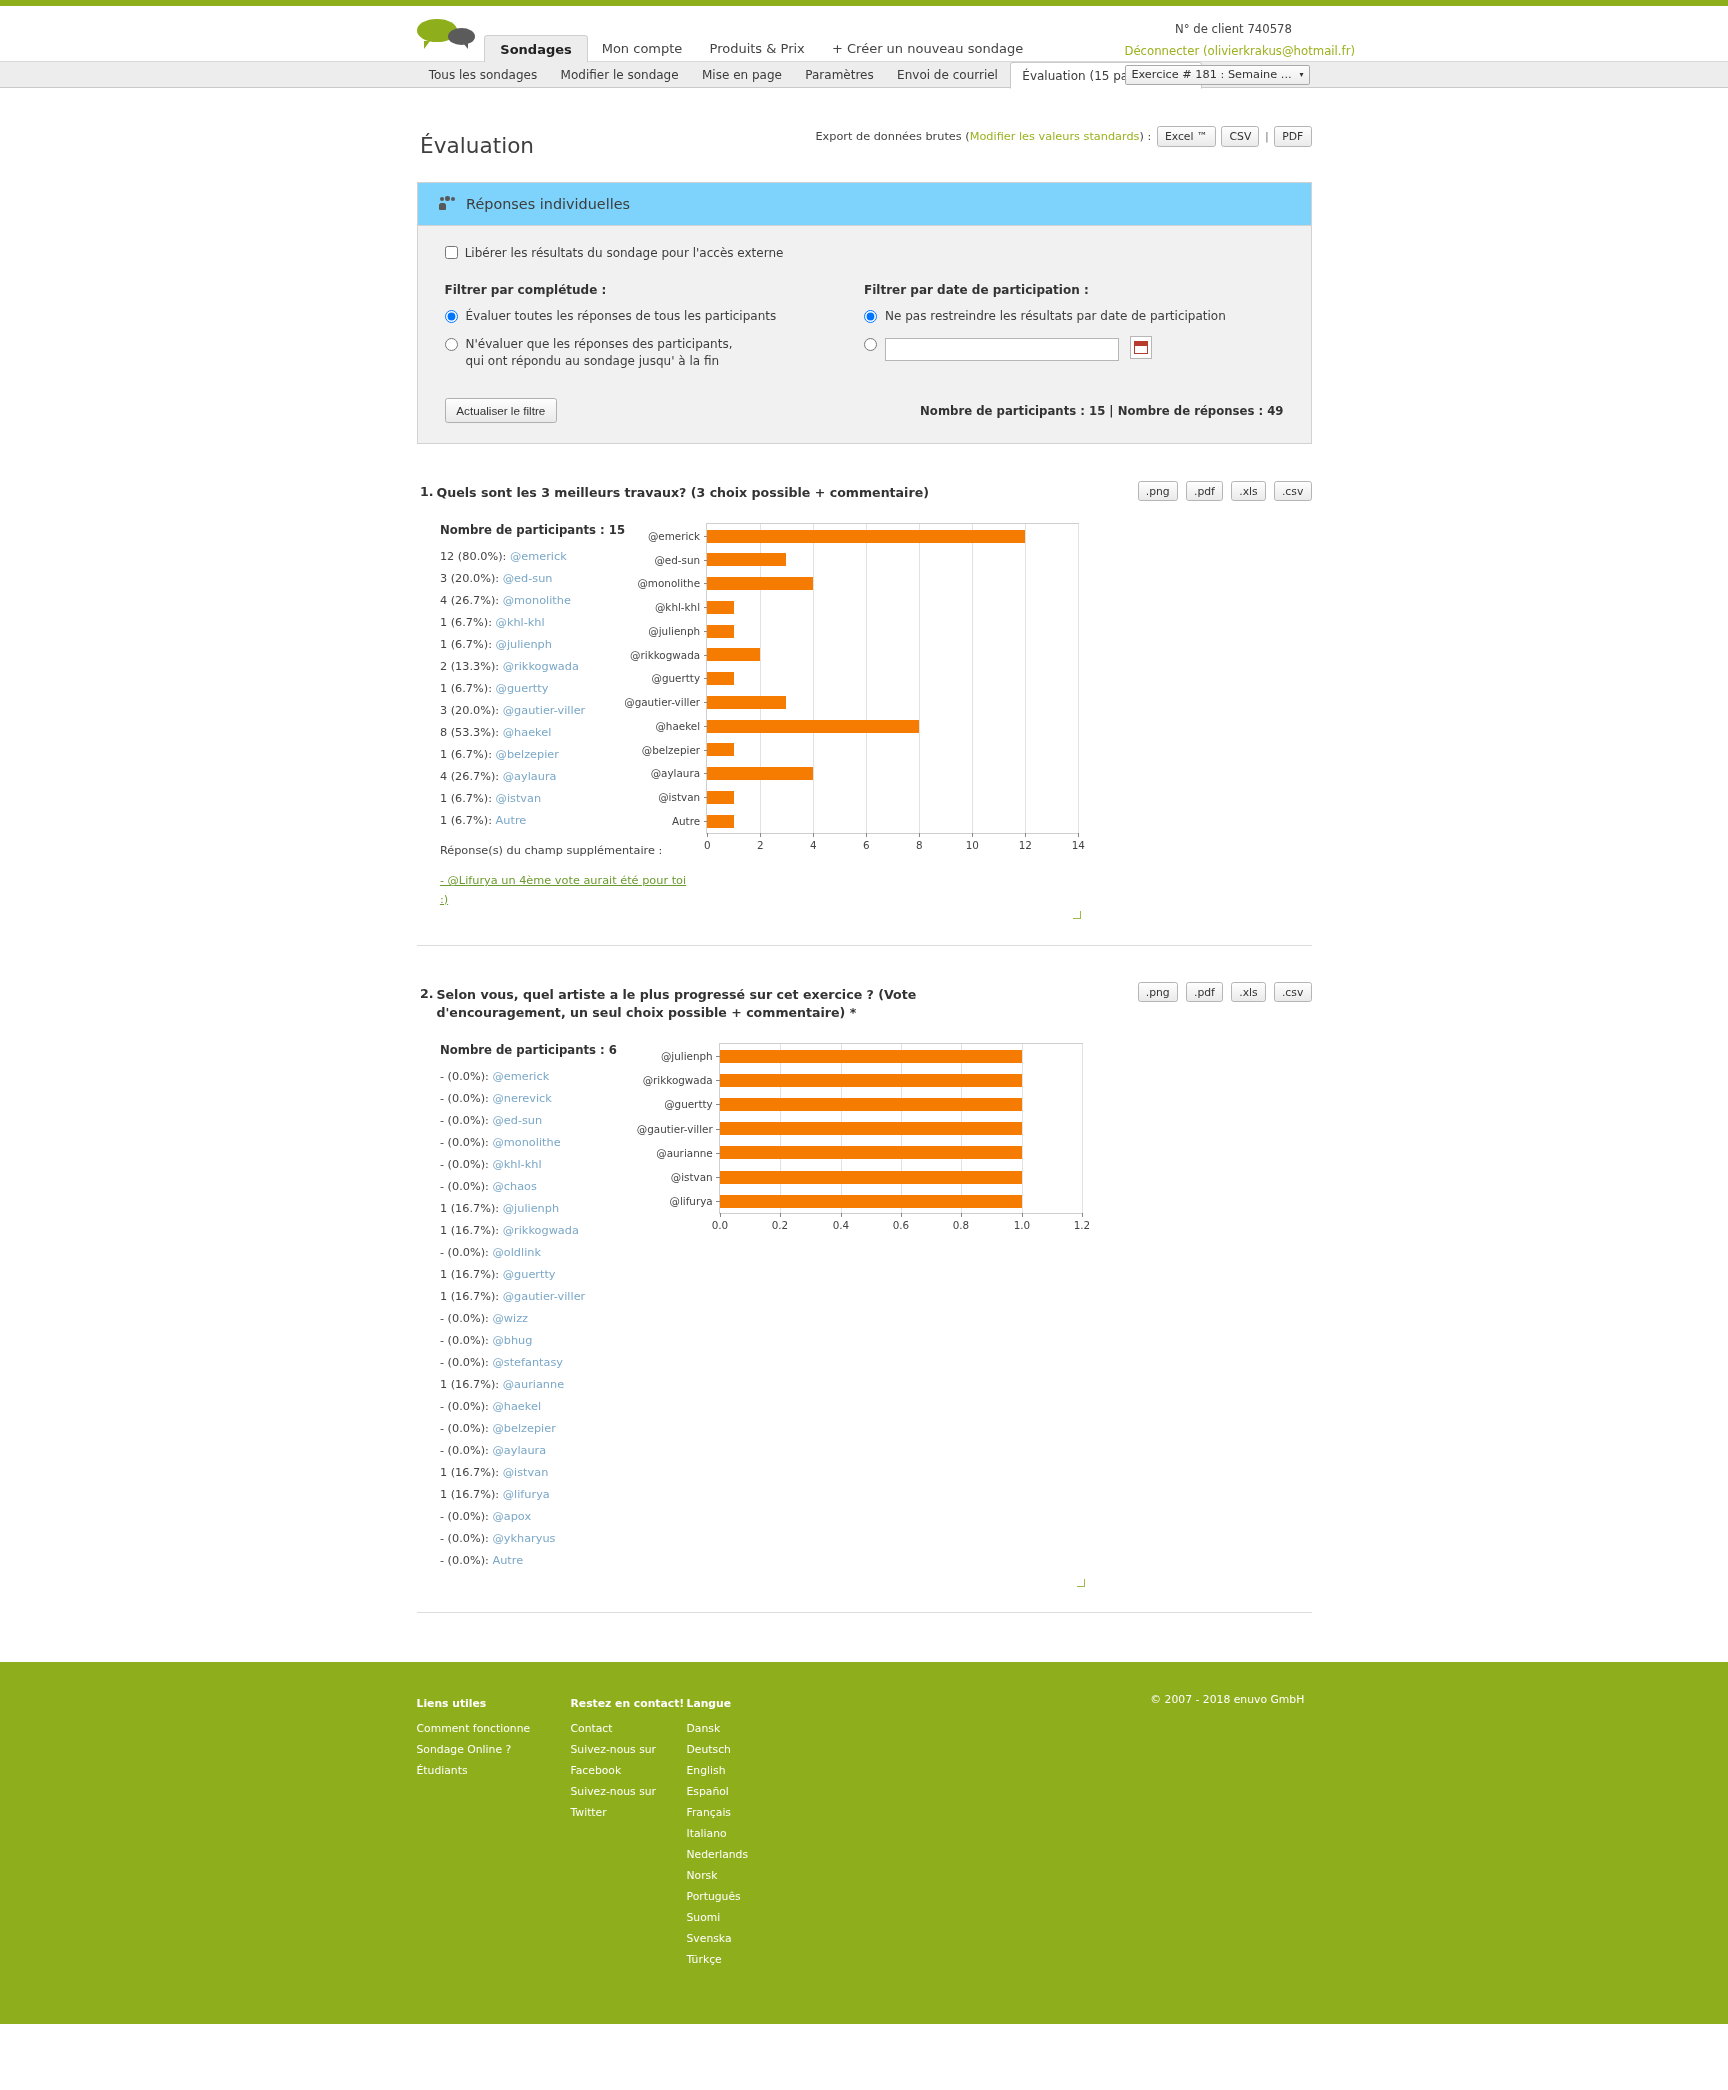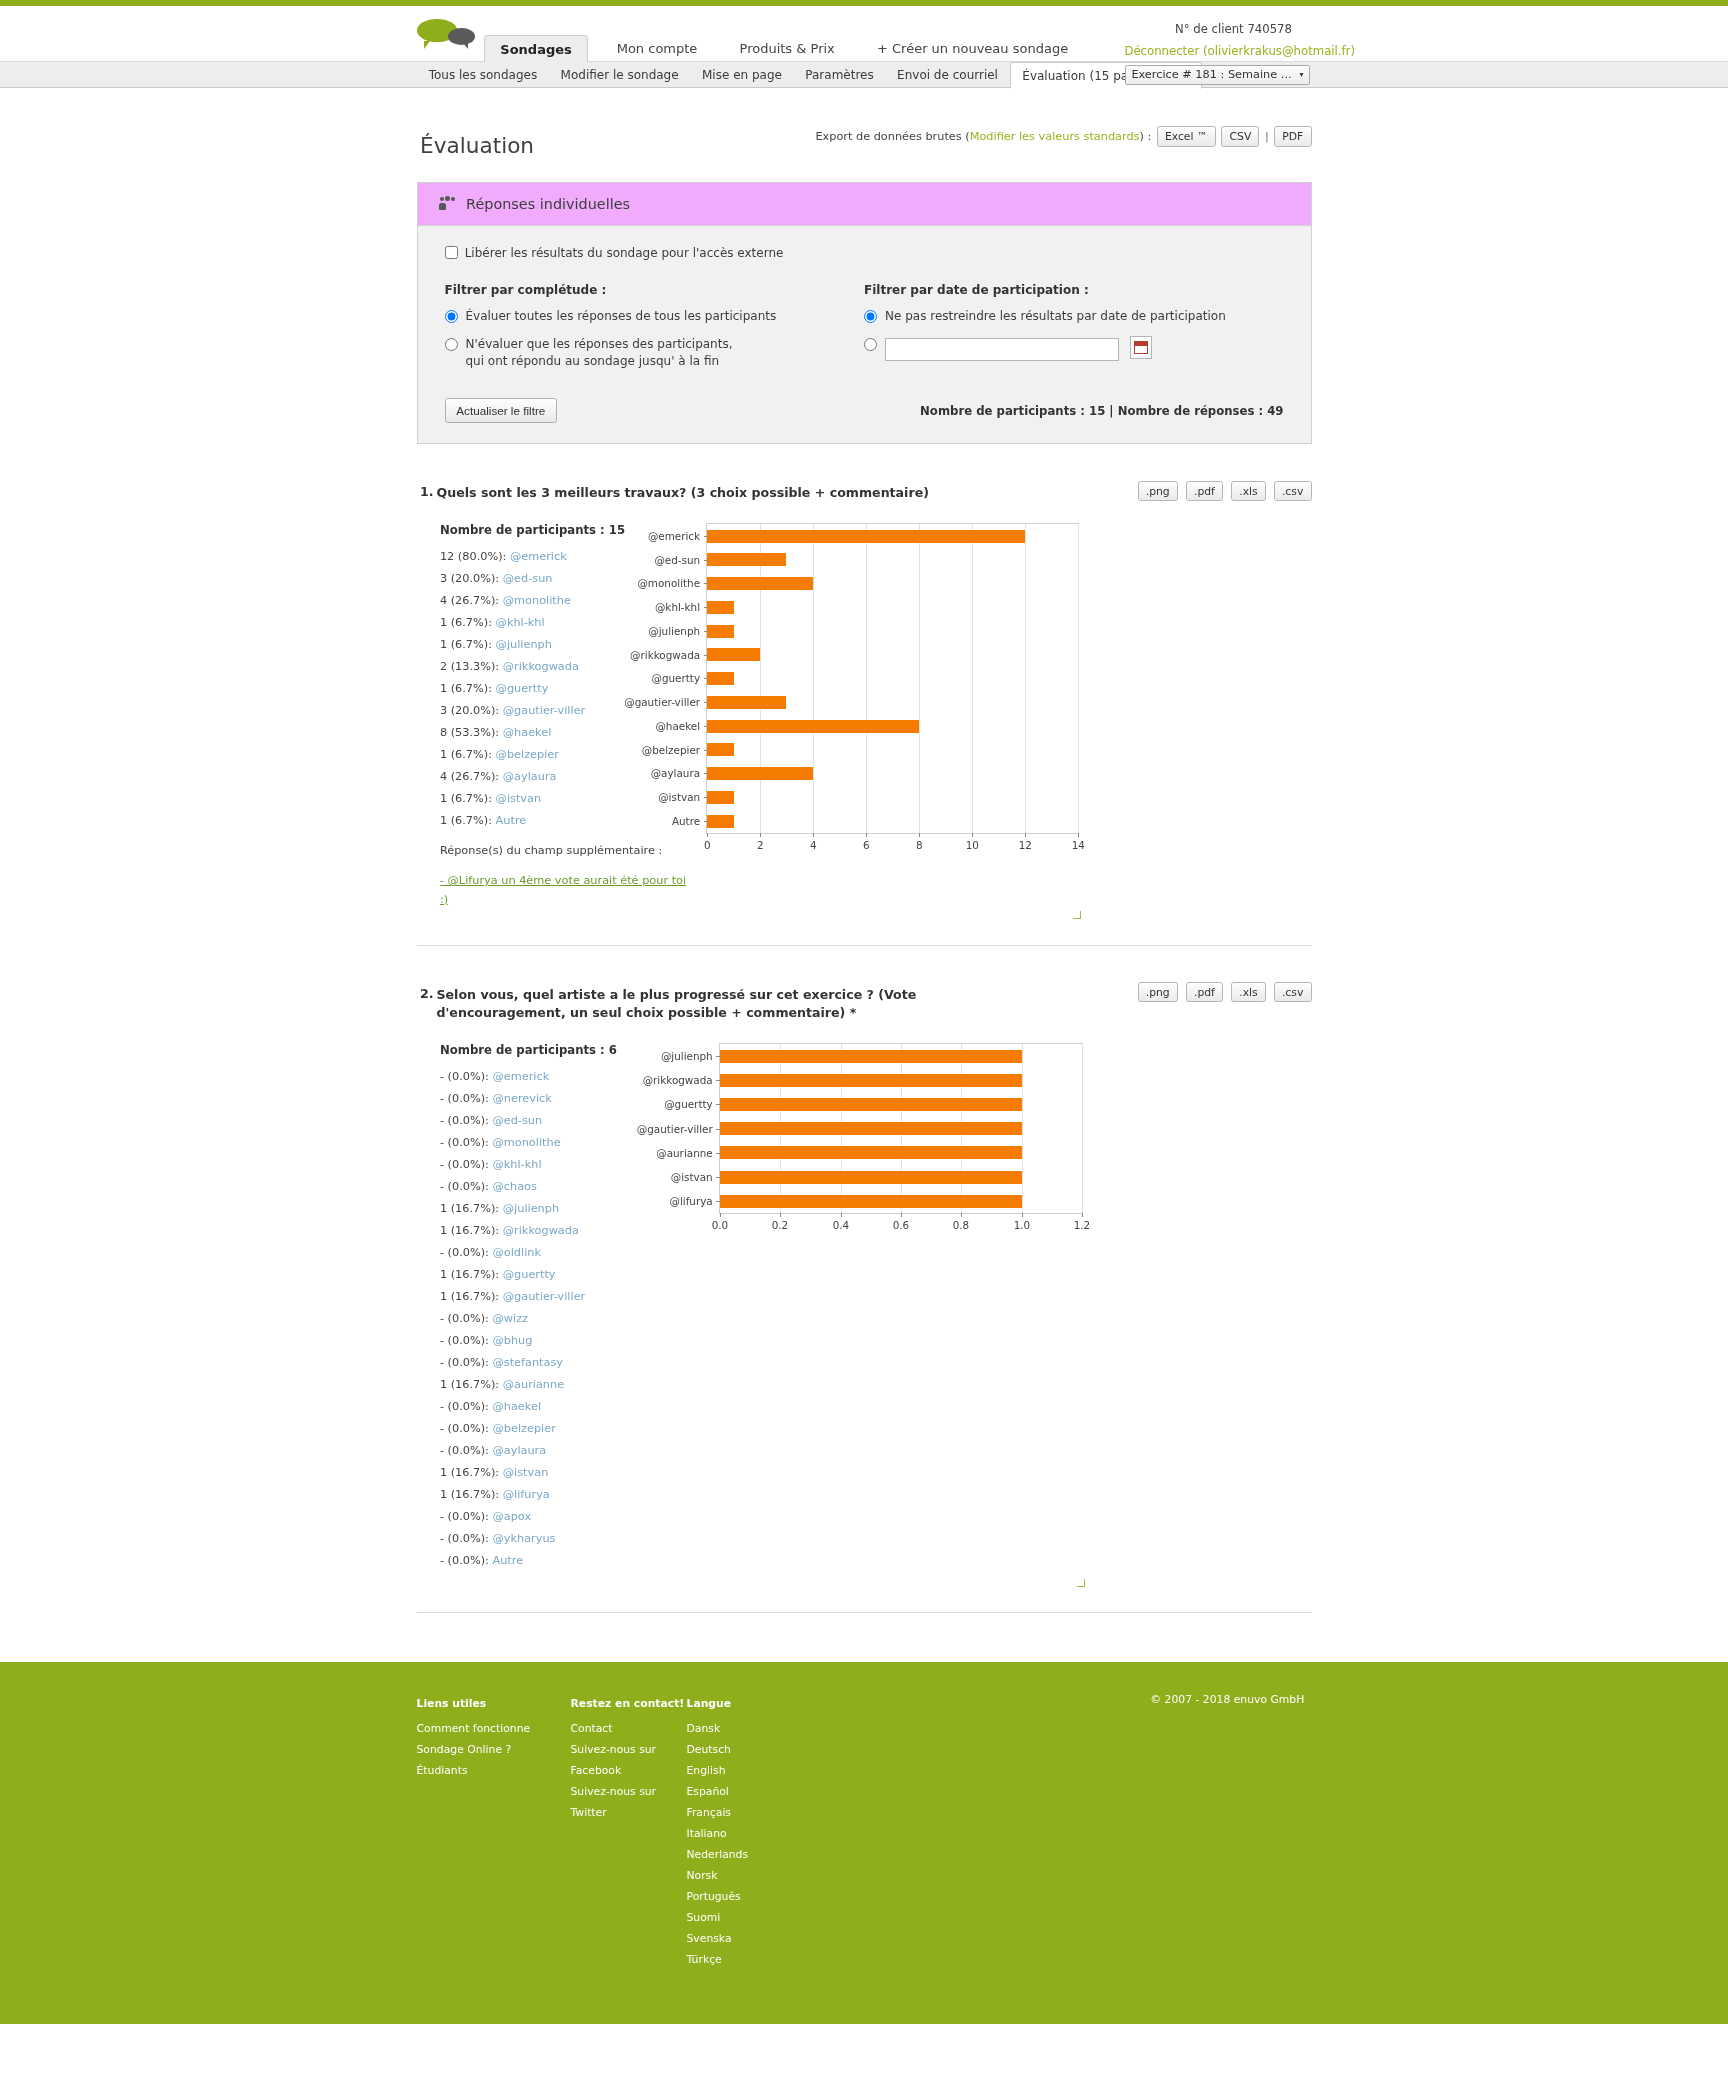--- a/index.html
+++ b/index.html
@@ -25,21 +25,21 @@
     border-width:8px 6.3px 0 0; border-style:solid; border-color:#8fae1b transparent transparent transparent;
   }
   .logo .bubble2 {
     position:absolute; left:31px; top:9px; width:27px; height:17px;
     background:#5b5b5b; border-radius:50%;
   }
   .logo .bubble2:after {
     content:""; position:absolute; right:7.2px; bottom:-4.5px;
     border-width:6.3px 0 0 5.4px; border-style:solid; border-color:#5b5b5b transparent transparent transparent;
   }
-  .mainnav { position:absolute; left:484px; top:28px; display:flex; align-items:flex-end; gap:15px; }
+  .mainnav { position:absolute; left:484px; top:28px; display:flex; align-items:flex-end; gap:0; }
   .mainnav .tab {
     font-size:13px; color:#444; padding:6.3px 15.3px 7.2px 15.3px; line-height:1;
     border:0.9px solid transparent; text-decoration:none; white-space:nowrap;
   }
   .mainnav .tab.active {
     background:#ededed; border:0.9px solid #cfcfcf; border-bottom:none;
     border-radius:3.6px 3.6px 0 0; font-weight:bold; color:#222;
   }
   .mainnav .tab.plain { padding:6.3px 12.6px 7.2px 12.6px; }
   .client-no {
@@ -86,21 +86,21 @@
     display:inline-block; border:0.9px solid #b5b5b5; background:linear-gradient(#fefefe,#eaeaea);
     border-radius:2.7px; font-size:10.8px; color:#333; padding:2.7px 7.2px; margin-left:5.4px;
   }
   .sep-pipe { margin:0 5.4px; color:#777; }
 
   
   .panel { margin-top:23.4px; border:0.9px solid #d2d2d2; background:#f1f1f1; }
   .panel-tabs { display:flex; height:43px; }
   .ptab {
     flex:1; display:flex; align-items:center; gap:9px; padding-left:21.6px;
-    font-size:14.4px; color:#3d3d3d; background:#f0abfc; border-bottom:0.9px solid #d2d2d2;
+    font-size:14.4px; color:#3d3d3d; background:#7dd3fc; border-bottom:0.9px solid #d2d2d2;
   }
   .ptab.active { background:#f1f1f1; border-bottom:0.9px solid #f1f1f1; }
   .ptab.first { border-right:0.9px solid #d2d2d2; }
   .ico-circle {
     width:15.3px; height:15.3px; border-radius:50%; background:#585858; position:relative; display:inline-block;
   }
   .ico-circle:after {
     content:""; position:absolute; left:7.2px; top:0.9px; width:7.2px; height:7.2px;
     background:#f1f1f1; border-radius:0 7.2px 0 0;
   }

